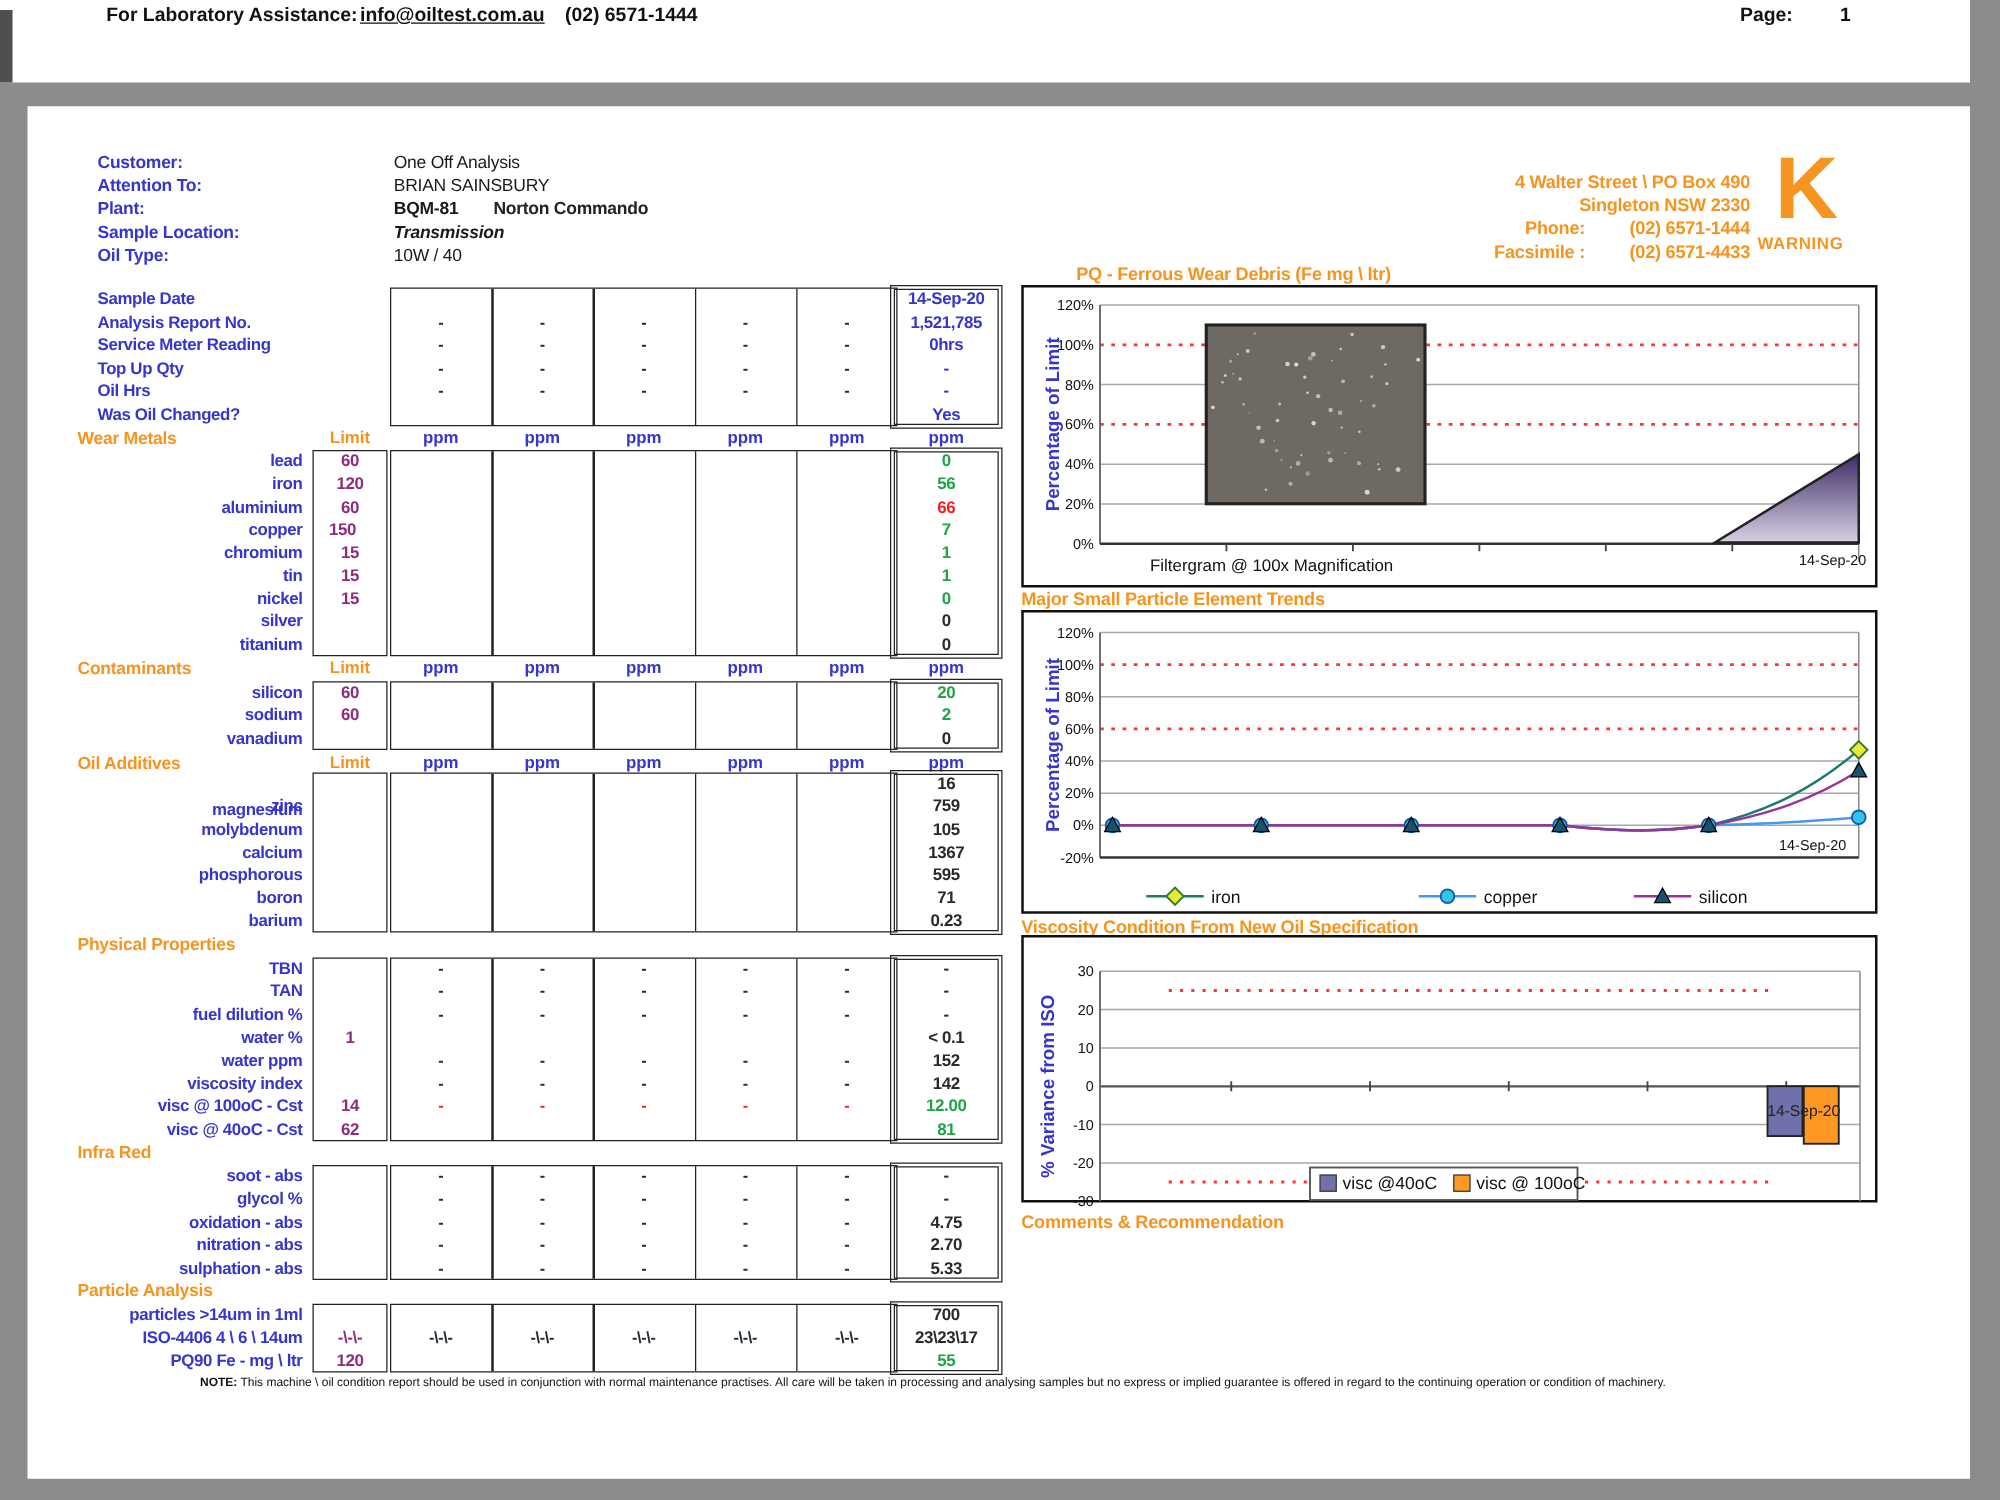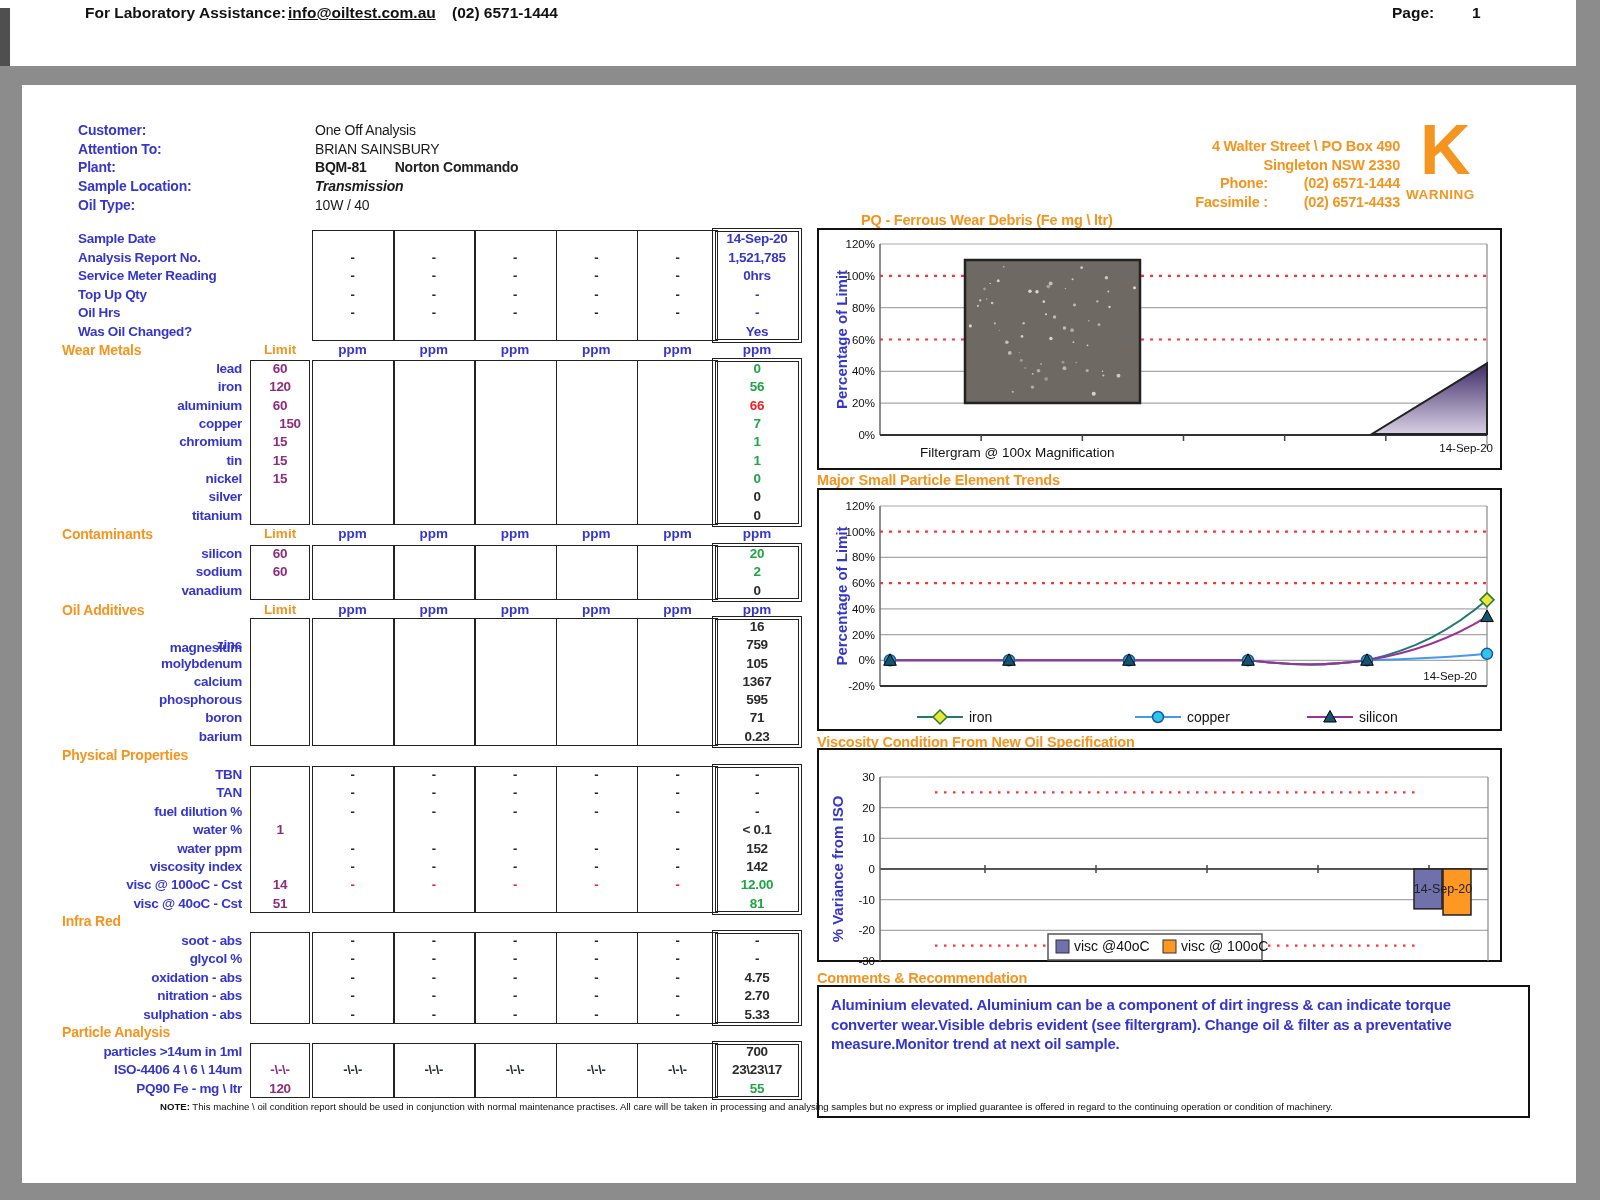--- a/index.html
+++ b/index.html
@@ -173,21 +173,21 @@
       <div class="cell row-label" style="top: 275px; height: 18.3333px; line-height: 18.3333px; left: 0px; width: 220px;">lead</div>
       <div class="cell limit-val" style="top: 275px; height: 18.3333px; line-height: 18.3333px; left: 228px; width: 60px;">60</div>
       <div class="cell v-green" style="top: 275px; height: 18.3333px; line-height: 18.3333px; left: 690px; width: 90px;">0</div>
       <div class="cell row-label" style="top: 293.333px; height: 18.3333px; line-height: 18.3333px; left: 0px; width: 220px;">iron</div>
       <div class="cell limit-val" style="top: 293.333px; height: 18.3333px; line-height: 18.3333px; left: 228px; width: 60px;">120</div>
       <div class="cell v-green" style="top: 293.333px; height: 18.3333px; line-height: 18.3333px; left: 690px; width: 90px;">56</div>
       <div class="cell row-label" style="top: 311.667px; height: 18.3333px; line-height: 18.3333px; left: 0px; width: 220px;">aluminium</div>
       <div class="cell limit-val" style="top: 311.667px; height: 18.3333px; line-height: 18.3333px; left: 228px; width: 60px;">60</div>
       <div class="cell v-red" style="top: 311.667px; height: 18.3333px; line-height: 18.3333px; left: 690px; width: 90px;">66</div>
       <div class="cell row-label" style="top: 330px; height: 18.3333px; line-height: 18.3333px; left: 0px; width: 220px;">copper</div>
-      <div class="cell limit-val" style="top: 330px; height: 18.3333px; line-height: 18.3333px; left: 228px; width: 40px; padding-left: 20px;">150</div>
+      <div class="cell limit-val" style="top: 330px; height: 18.3333px; line-height: 18.3333px; left: 212px; width: 40px; padding-left: 20px;">150</div>
       <div class="cell v-green" style="top: 330px; height: 18.3333px; line-height: 18.3333px; left: 690px; width: 90px;">7</div>
       <div class="cell row-label" style="top: 348.333px; height: 18.3333px; line-height: 18.3333px; left: 0px; width: 220px;">chromium</div>
       <div class="cell limit-val" style="top: 348.333px; height: 18.3333px; line-height: 18.3333px; left: 228px; width: 60px;">15</div>
       <div class="cell v-green" style="top: 348.333px; height: 18.3333px; line-height: 18.3333px; left: 690px; width: 90px;">1</div>
       <div class="cell row-label" style="top: 366.667px; height: 18.3333px; line-height: 18.3333px; left: 0px; width: 220px;">tin</div>
       <div class="cell limit-val" style="top: 366.667px; height: 18.3333px; line-height: 18.3333px; left: 228px; width: 60px;">15</div>
       <div class="cell v-green" style="top: 366.667px; height: 18.3333px; line-height: 18.3333px; left: 690px; width: 90px;">1</div>
       <div class="cell row-label" style="top: 385px; height: 18.3333px; line-height: 18.3333px; left: 0px; width: 220px;">nickel</div>
       <div class="cell limit-val" style="top: 385px; height: 18.3333px; line-height: 18.3333px; left: 228px; width: 60px;">15</div>
       <div class="cell v-green" style="top: 385px; height: 18.3333px; line-height: 18.3333px; left: 690px; width: 90px;">0</div>
@@ -304,21 +304,21 @@
       <div class="cell v-black" style="top: 772.875px; height: 18.375px; line-height: 18.375px; left: 690px; width: 90px;">142</div>
       <div class="cell row-label" style="top: 791.25px; height: 18.375px; line-height: 18.375px; left: 0px; width: 220px;">visc @ 100oC - Cst</div>
       <div class="cell limit-val" style="top: 791.25px; height: 18.375px; line-height: 18.375px; left: 228px; width: 60px;">14</div>
       <div class="cell hist-val red" style="top: 791.25px; height: 18.375px; line-height: 18.375px; left: 290px; width: 81.2px;">-</div>
       <div class="cell hist-val red" style="top: 791.25px; height: 18.375px; line-height: 18.375px; left: 371.2px; width: 81.2px;">-</div>
       <div class="cell hist-val red" style="top: 791.25px; height: 18.375px; line-height: 18.375px; left: 452.4px; width: 81.2px;">-</div>
       <div class="cell hist-val red" style="top: 791.25px; height: 18.375px; line-height: 18.375px; left: 533.6px; width: 81.2px;">-</div>
       <div class="cell hist-val red" style="top: 791.25px; height: 18.375px; line-height: 18.375px; left: 614.8px; width: 81.2px;">-</div>
       <div class="cell v-green" style="top: 791.25px; height: 18.375px; line-height: 18.375px; left: 690px; width: 90px;">12.00</div>
       <div class="cell row-label" style="top: 809.625px; height: 18.375px; line-height: 18.375px; left: 0px; width: 220px;">visc @ 40oC - Cst</div>
-      <div class="cell limit-val" style="top: 809.625px; height: 18.375px; line-height: 18.375px; left: 228px; width: 60px;">51</div>
+      <div class="cell limit-val" style="top: 809.625px; height: 18.375px; line-height: 18.375px; left: 228px; width: 60px;">62</div>
       <div class="cell v-green" style="top: 809.625px; height: 18.375px; line-height: 18.375px; left: 690px; width: 90px;">81</div>
       <div class="sec-title" style="top: 828px;">Infra Red</div>
       <div class="box" style="left: 228px; top: 847px; width: 60px; height: 92px;"></div>
       <div class="box" style="left: 290px; top: 847px; width: 406px; height: 92px;">
         <div class="vdiv" style="left: 80.2px;"></div>
         <div class="vdiv" style="left: 161.4px;"></div>
         <div class="vdiv" style="left: 242.6px;"></div>
         <div class="vdiv" style="left: 323.8px;"></div>
       </div>
       <div class="box" style="left: 690px; top: 845px; width: 90px; height: 96px;">
@@ -560,21 +560,18 @@
         <text x="626" y="145" font-size="12.5" fill="#222" text-anchor="middle">14-Sep-20</text>
         <rect x="231" y="186" width="214" height="26" fill="#fff" stroke="#555" stroke-width="1.5"></rect>
         <rect x="239" y="192" width="13" height="13" fill="#7070aa" stroke="#333" stroke-width="1"></rect>
         <text x="257" y="203" font-size="14" fill="#111">visc @40oC</text>
         <rect x="346" y="192" width="13" height="13" fill="#ff9822" stroke="#333" stroke-width="1"></rect>
         <text x="364" y="203" font-size="14" fill="#111">visc @ 100oC</text>
       </svg>
     </div>
 
   <div class="chart-title" style="top:885px;">Comments &amp; Recommendation</div>
-  <div class="comments-box">
-    <span class="comments-text">Aluminium elevated. Aluminium can be a component of dirt ingress &amp; can indicate torque converter wear.Visible  debris evident (see filtergram). Change oil &amp; filter as a preventative measure.Monitor trend at next oil sample.</span>
-  </div>
 
   <div class="footnote">
     <span class="fn-label">NOTE:</span>
     <span>This machine \ oil condition report should be used in conjunction with normal maintenance practises. All care will be taken in processing and analysing samples but no express or implied guarantee is offered in regard to the continuing operation or condition of machinery.</span>
   </div>
 </div>
 
 </body></html>

